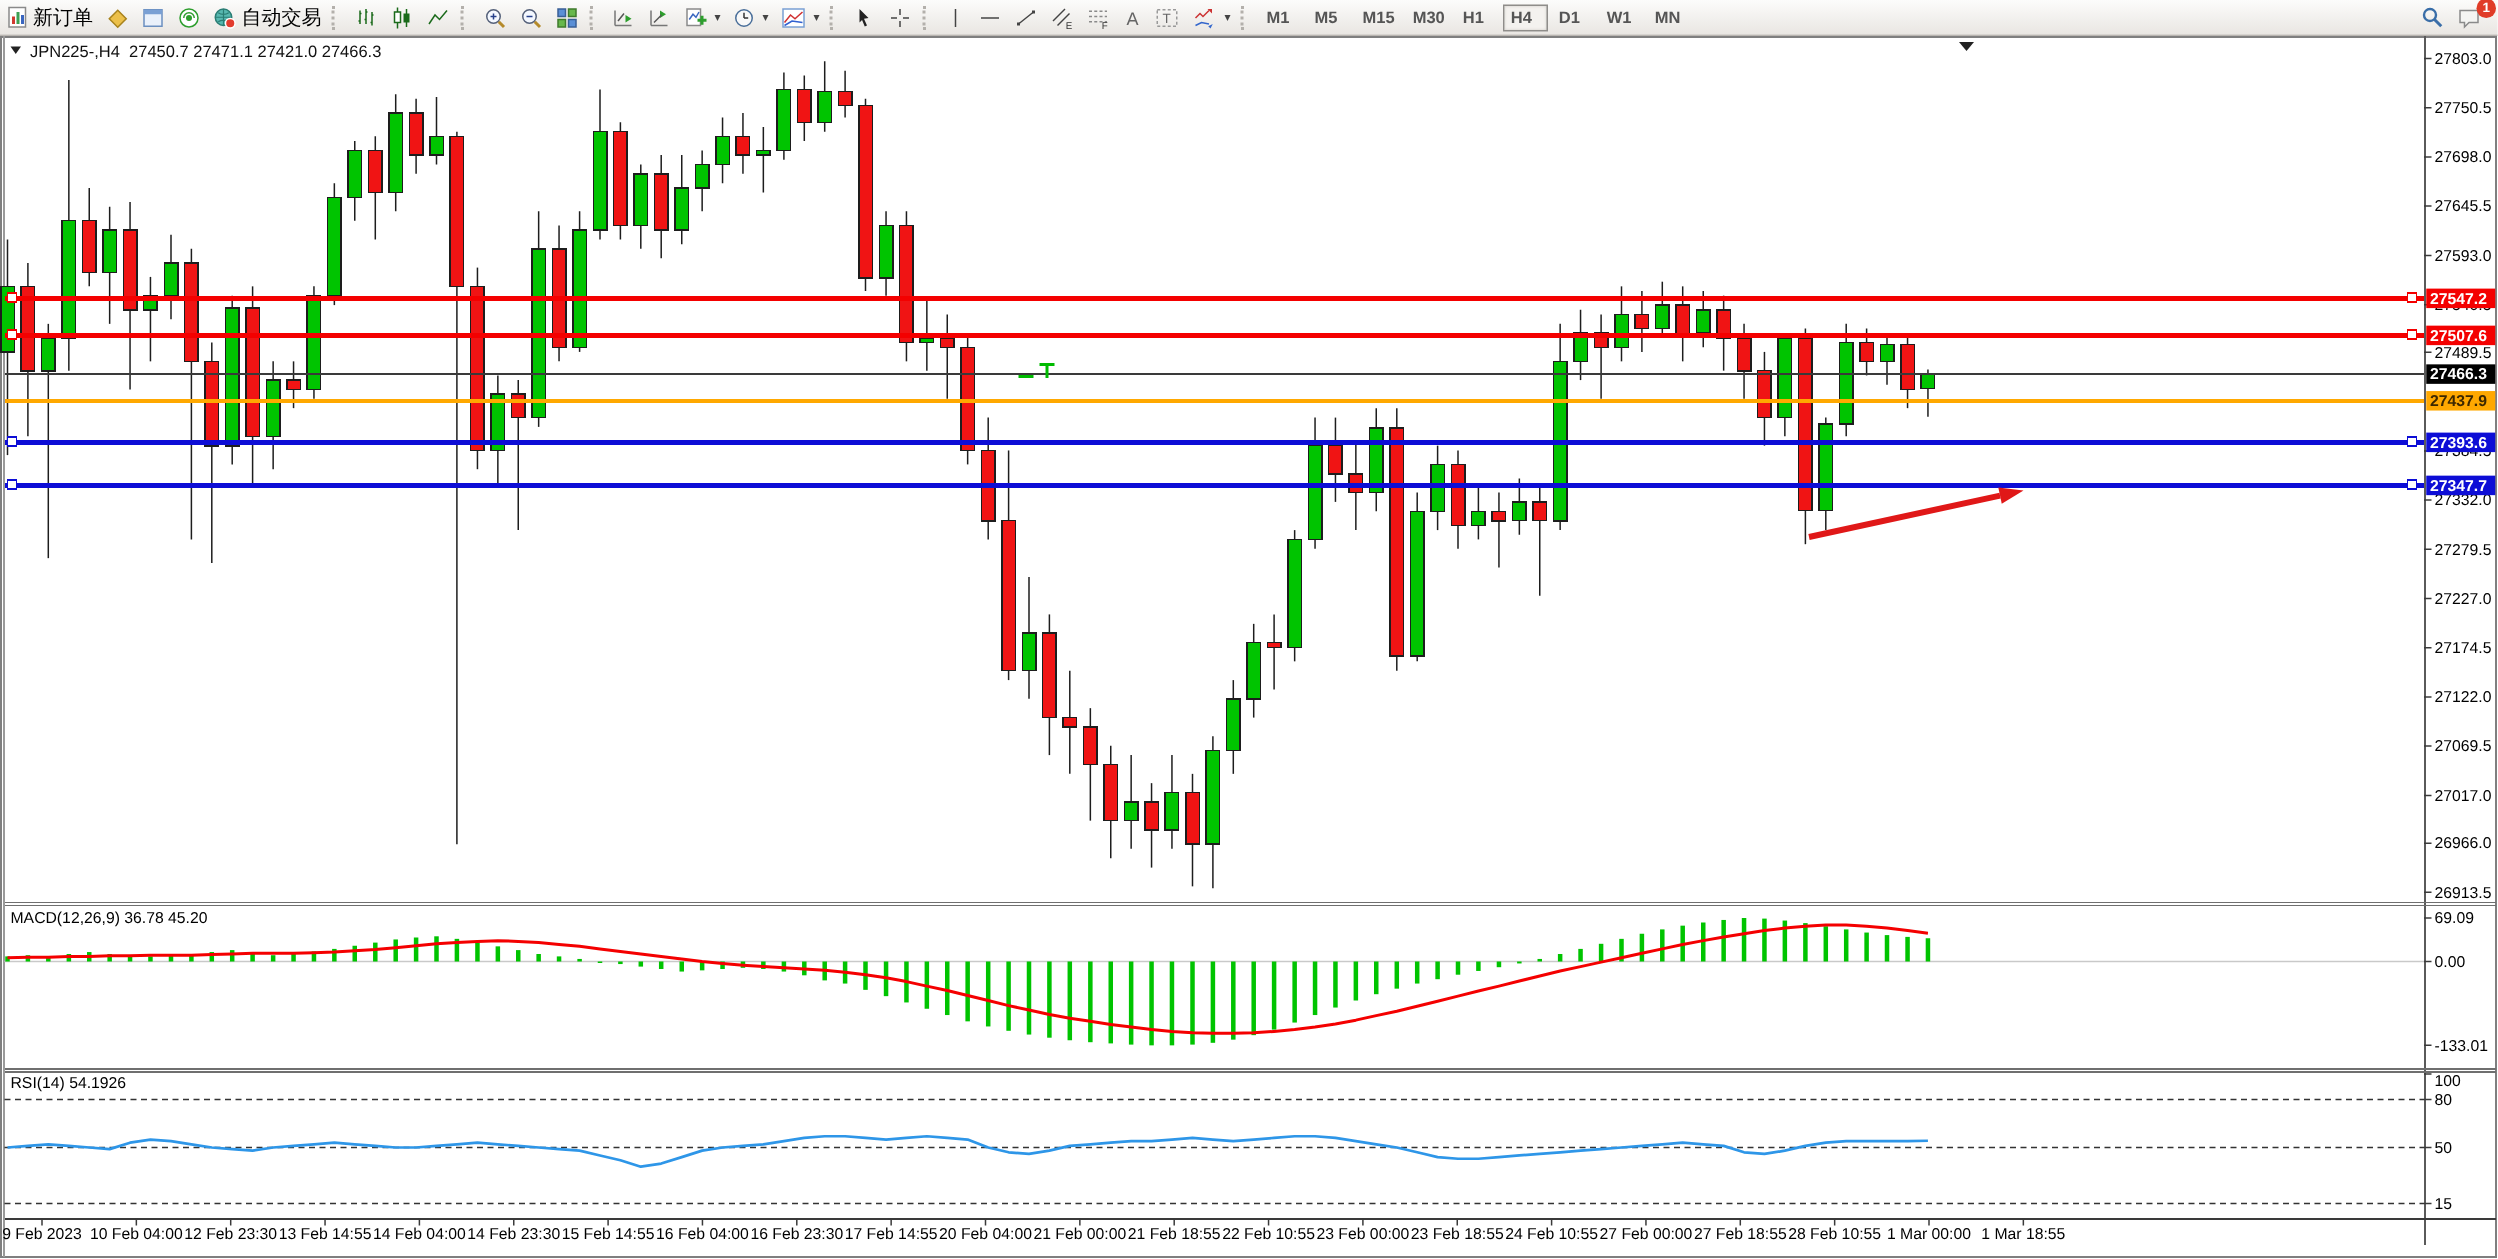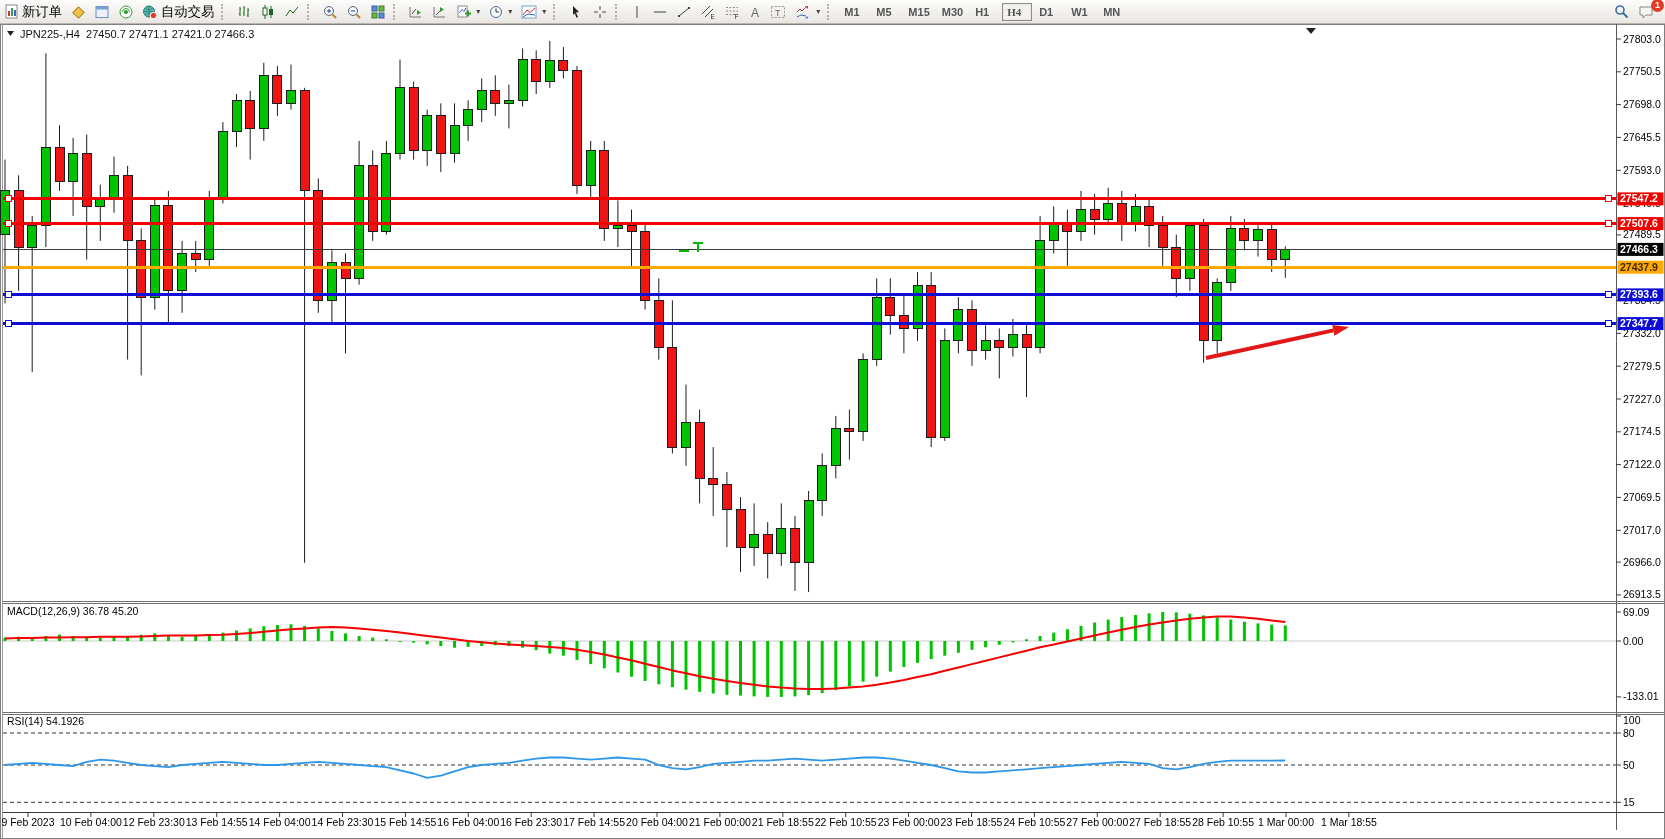--- a/index.html
+++ b/index.html
@@ -8,21 +8,21 @@
   #toolbar{position:absolute;left:0;top:0;width:1665px;height:23px;
     background:linear-gradient(#fcfcfb,#e9e6e2);border-bottom:1px solid #b9b5b0;
     display:flex;align-items:center;font-size:12px;color:#333;}
   .grip{width:4px;height:16px;border-left:2px dotted #b3b0ab;margin:0 5px 0 3px;}
   .tbtn{display:inline-flex;align-items:center;gap:3px;padding:1px 3px;height:20px;
     background:transparent;border:1px solid transparent;cursor:default;}
   .tbtn svg{display:block;}
   .caret{font-size:8px;color:#444;margin-left:1px;}
   .tfbtn{display:inline-block;min-width:20px;text-align:left;padding:2px 4px;margin:0 1px;
     font-size:11px;color:#555;font-weight:bold;border:1px solid transparent;}
-  .tfbtn.active{border:1px solid #8f8d8a;background:#f4f2ef;box-shadow:inset 0 0 2px #cfccc7;font-family:Liberation Serif, serif;}
+  .tfbtn.active{border:1px solid #8f8d8a;background:#f4f2ef;box-shadow:inset 0 0 2px #cfccc7;}
   #tb-right{margin-left:auto;display:flex;align-items:center;margin-right:6px;}
   #chat-badge{position:absolute;top:-4px;right:-6px;width:13px;height:13px;border-radius:50%;
     background:#e03c28;color:#fff;font-size:9px;line-height:13px;text-align:center;font-weight:bold;}
   .badge-holder{position:relative;}
   
   #chart-wrap{position:absolute;left:0;top:24px;width:1665px;height:815px;background:#fff;}
   svg text{font-family:"Liberation Sans",sans-serif;}
 </style>
 </head>
 <body>

